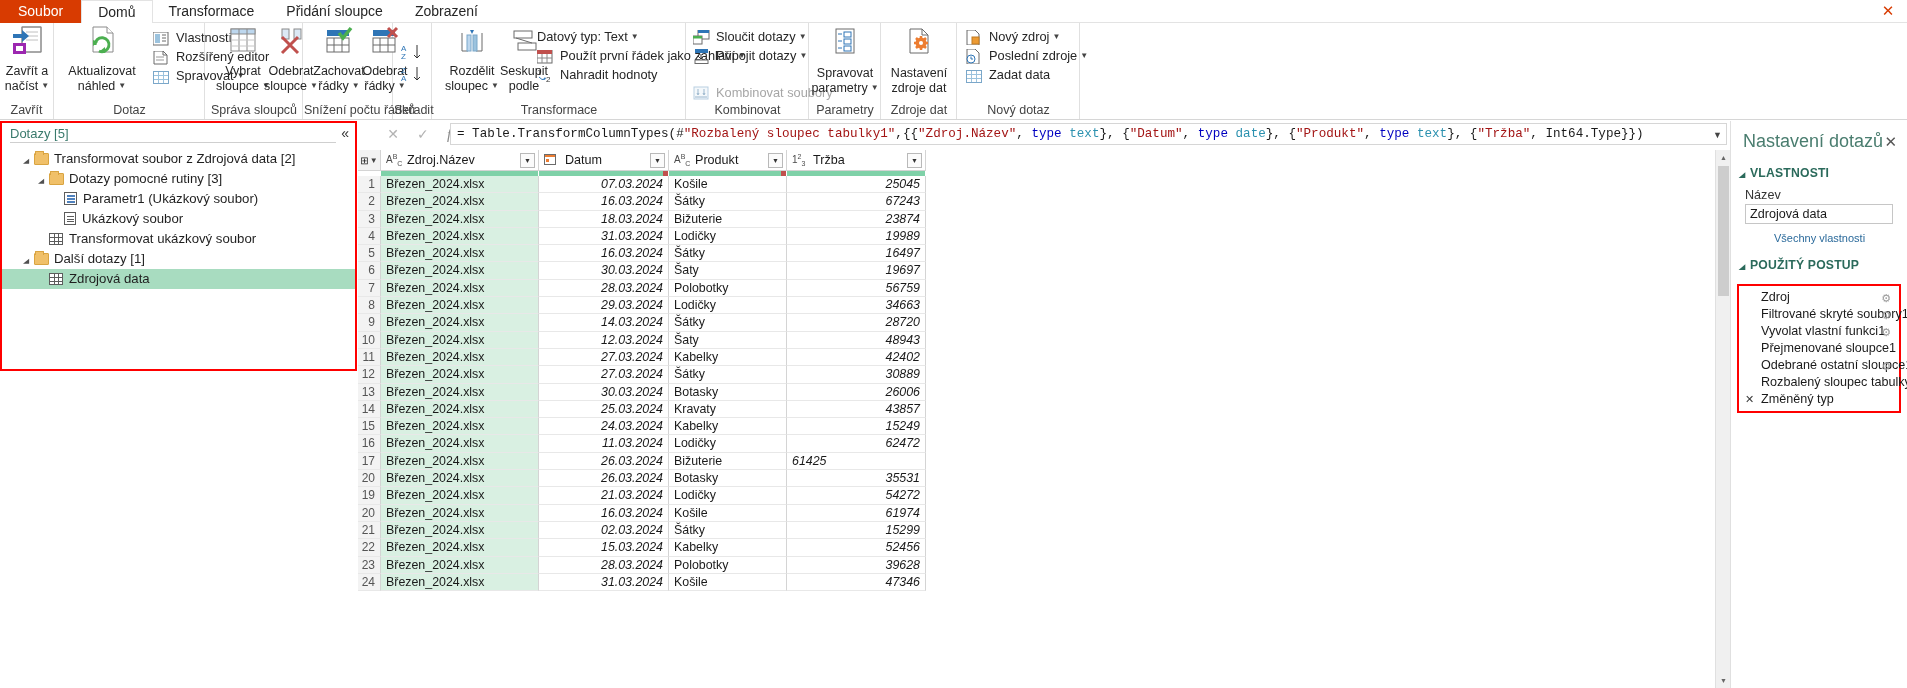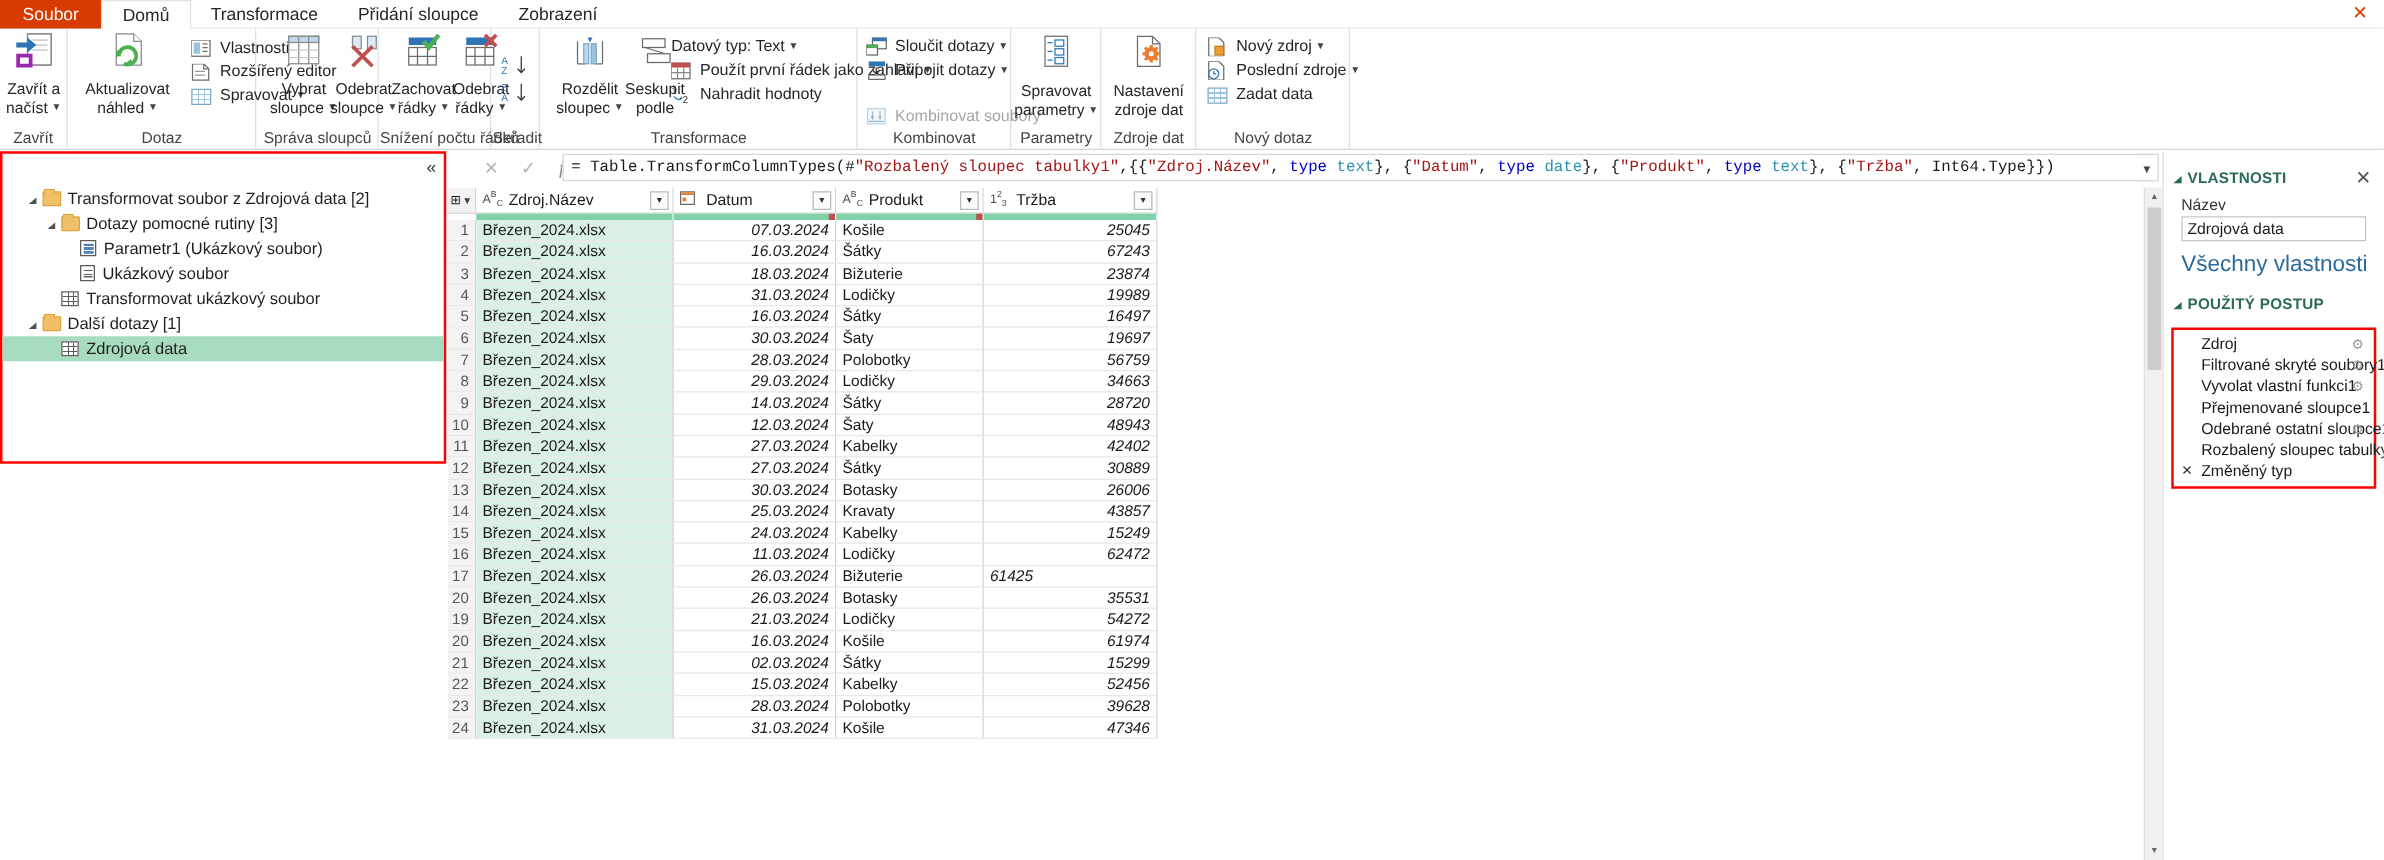--- a/index.html
+++ b/index.html
@@ -239,21 +239,21 @@
   .sect-head {
     font-size:12.2px; font-weight:bold; color:#2b6a5b;
     padding: 14px 0 0 8px; letter-spacing:.2px;
   }
   .sect-head .tri { color:#2b6a5b; }
   .slabel { font-size:12.6px; color:#333; padding:8px 0 2px 14px;}
   .sinput {
     margin-left:14px; width:148px; height:20px; border:1px solid #c6c6c6;
     background:#fff; font-size:12.6px; line-height:19px; padding-left:4px; color:#1a1a1a;
   }
-  .slink { font-size:18px; color:#2b6a9b; padding:8px 0 0 14px; }
+  .slink { font-size:11px; color:#2b6a9b; padding:8px 0 0 14px;margin-left:29px; }
   .steps-box {
     margin: 12px 6px 0 6px; border:2px solid #ff0000; padding: 3px 0 3px 0;
   }
   .step {
     position:relative; height:17px; line-height:17px; font-size:12.6px;
     color:#1a1a1a; padding-left:22px; white-space:nowrap;
   }
   .step .gear {
     position:absolute; right:8px; top:1px; font-size:11px; color:#9b9b9b;
   }
@@ -557,20 +557,21 @@
         </span>
         <span class="lbl">Nastavení</span>
         <span class="lbl">zdroje dat</span>
       </div>
       <div class="rgroup-label">Zdroje dat</div>
     </div>
   </div>
 
   <div class="qpane">
     <div class="qpane-head">
+      <span class="qpane-title">Dotazy [5]</span>
       <span class="qpane-collapse">«</span>
     </div>
     <div class="qtree" id="queries-tree">
         <div class="qrow" style="padding-left: 21px;"><span class="tri">◢</span><span class="folder-ico"></span><span>Transformovat soubor z Zdrojová data [2]</span></div>
         <div class="qrow" style="padding-left: 36px;"><span class="tri">◢</span><span class="folder-ico"></span><span>Dotazy pomocné rutiny [3]</span></div>
         <div class="qrow" style="padding-left: 51px;"><span class="tri"></span><span class="param-ico"></span><span>Parametr1 (Ukázkový soubor)</span></div>
         <div class="qrow" style="padding-left: 51px;"><span class="tri"></span><span class="doc-ico"></span><span>Ukázkový soubor</span></div>
         <div class="qrow" style="padding-left: 36px;"><span class="tri"></span><span class="tbl-ico"></span><span>Transformovat ukázkový soubor</span></div>
         <div class="qrow" style="padding-left: 21px;"><span class="tri">◢</span><span class="folder-ico"></span><span>Další dotazy [1]</span></div>
         <div class="qrow sel" style="padding-left: 36px;"><span class="tri"></span><span class="tbl-ico"></span><span>Zdrojová data</span></div>
@@ -797,20 +798,21 @@
       </div>
   </div>
 
   <div class="vscroll">
     <div class="vs-arr" style="top:0;">▲</div>
     <div class="vs-thumb"></div>
     <div class="vs-arr" style="bottom:0;">▼</div>
   </div>
 
   <div class="spane">
+    <div class="spane-title">Nastavení dotazů</div>
     <div class="spane-close">✕</div>
 
     <div class="sect-head">
       <span class="tri">◢</span><span>VLASTNOSTI</span>
     </div>
     <div class="slabel">Název</div>
     <div class="sinput">Zdrojová data</div>
     <div class="slink">Všechny vlastnosti</div>
 
     <div class="sect-head">

